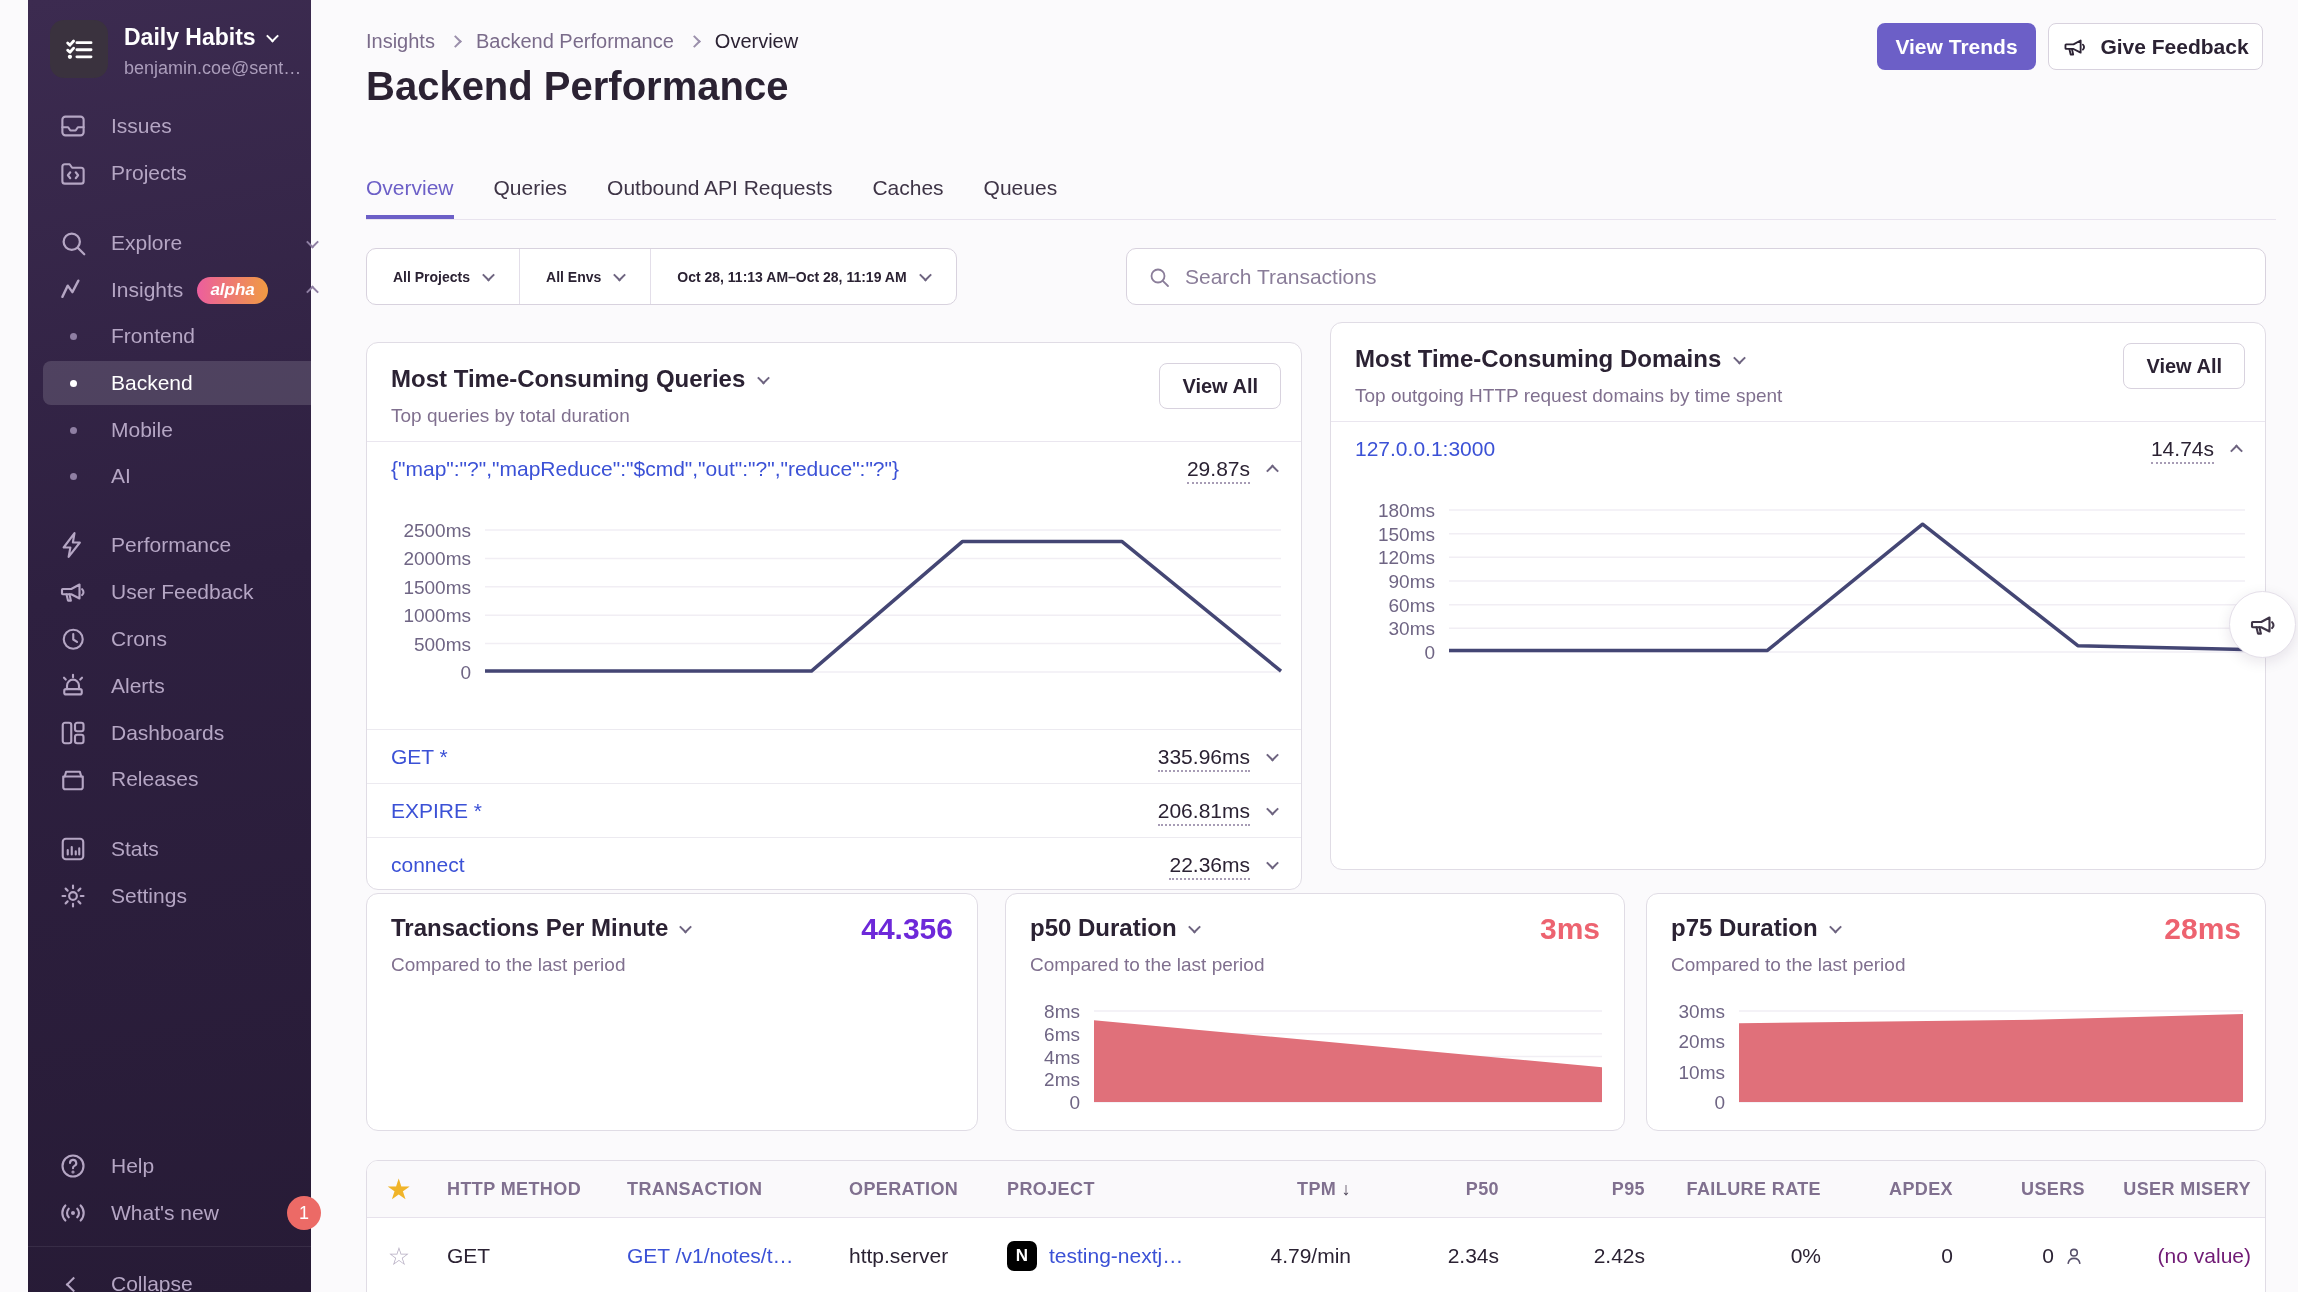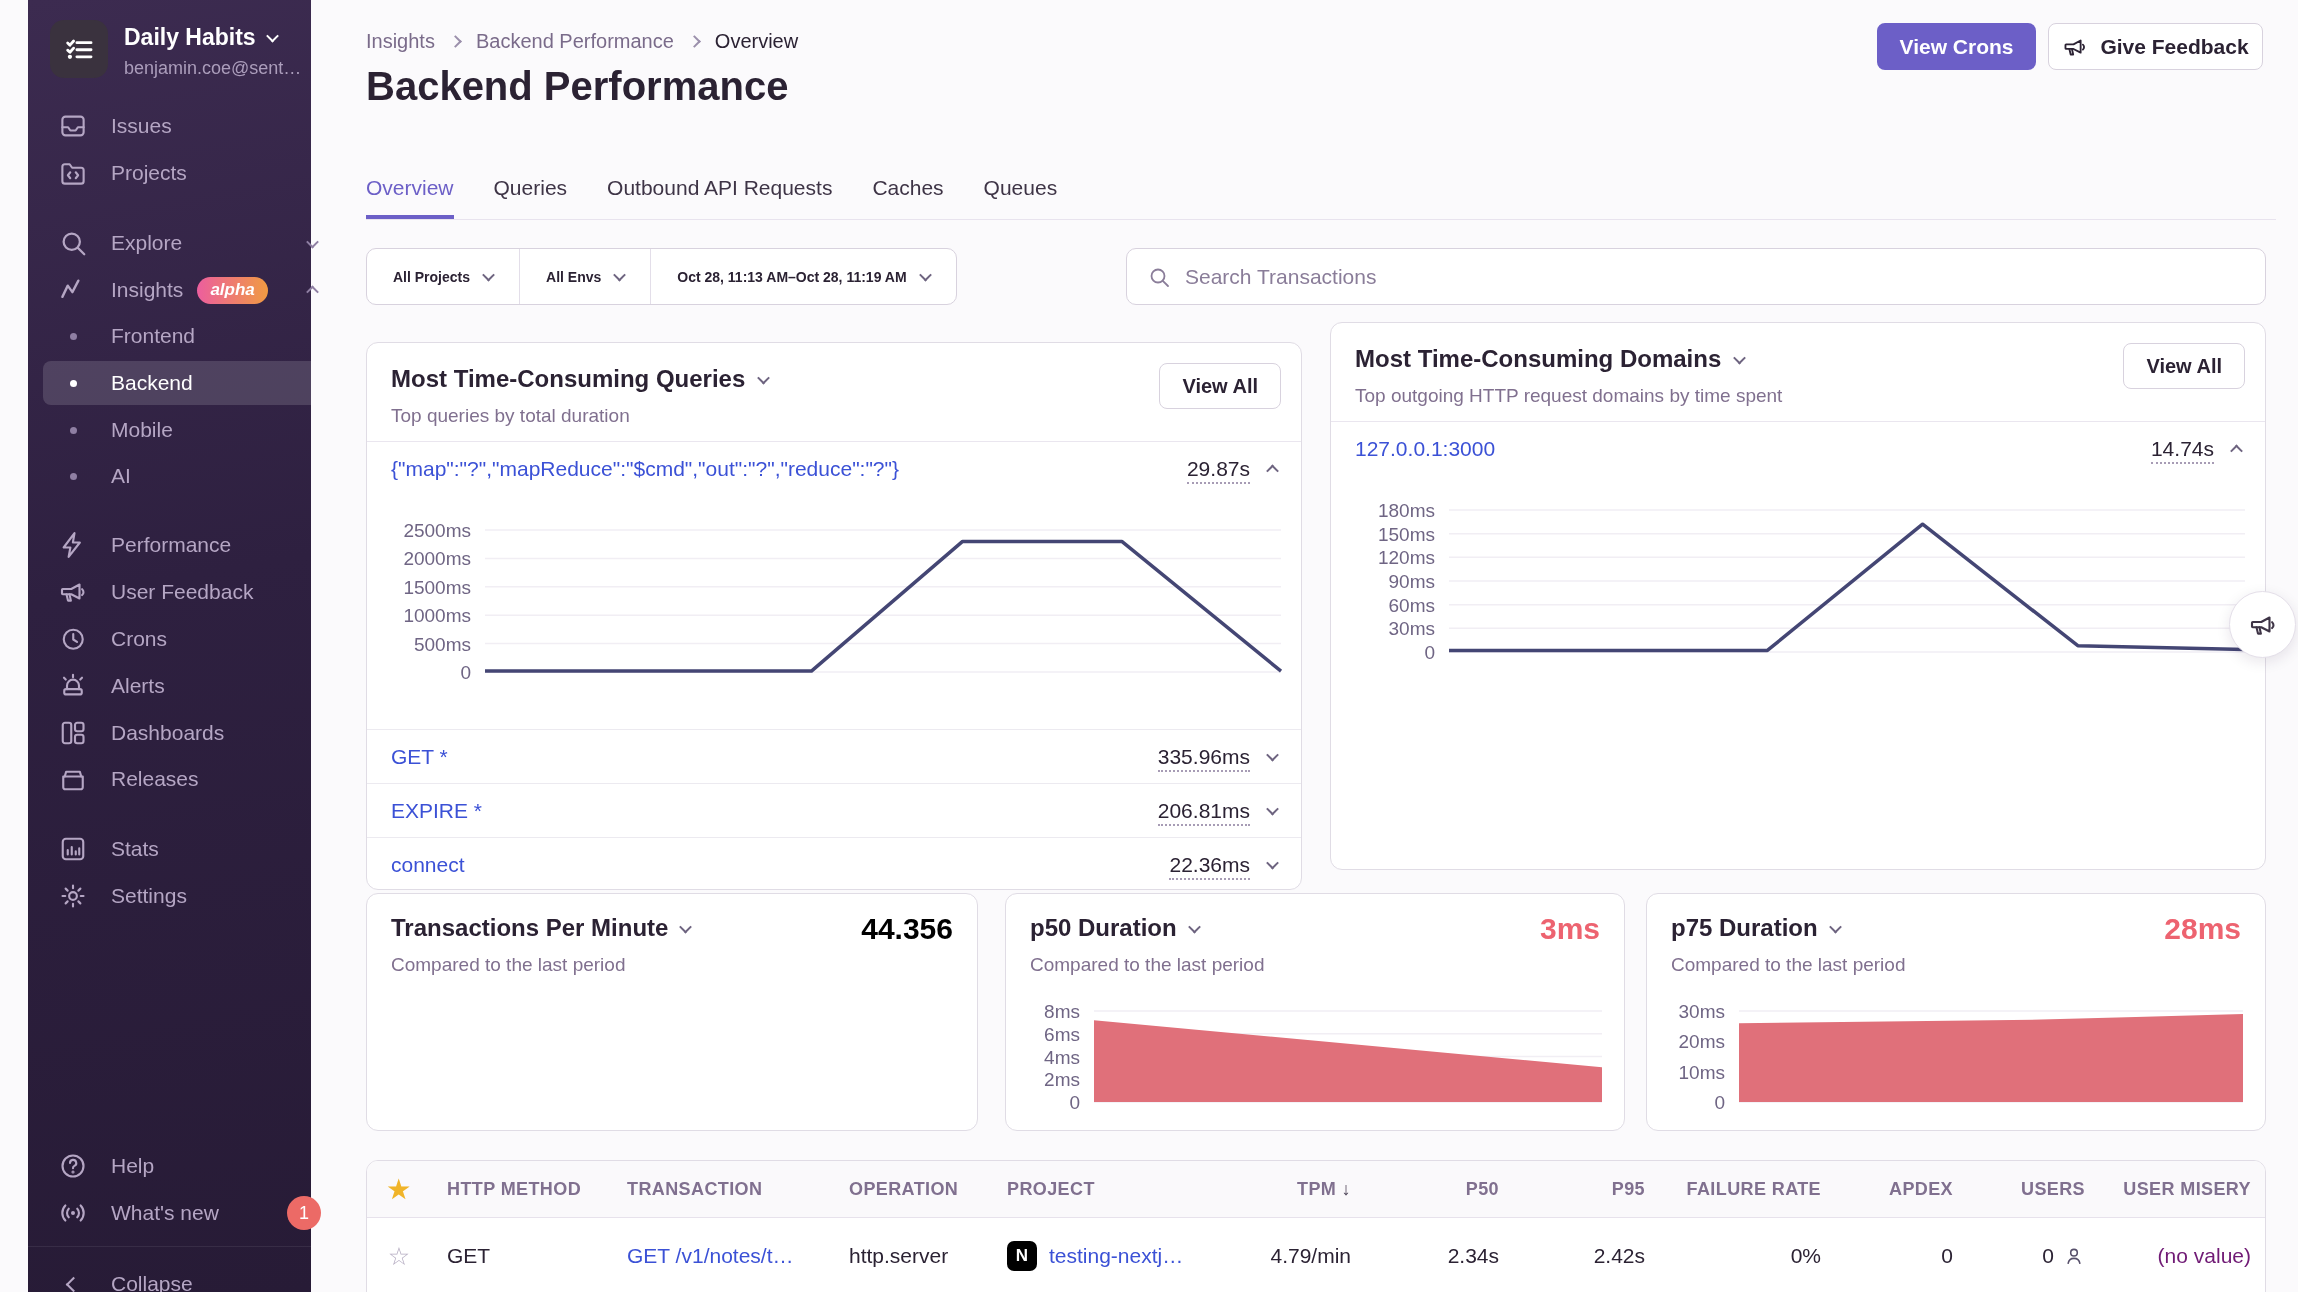--- a/index.html
+++ b/index.html
@@ -74,21 +74,21 @@
   .chart-box { position:absolute; }
   #chart-queries, #chart-domains { left:20px; top:165px; width:896px; height:220px; }
 
   
   #card-tpm { left:366px; top:893px; width:612px; height:238px; }
   #card-p50 { left:1005px; top:893px; width:620px; height:238px; }
   #card-p75 { left:1646px; top:893px; width:620px; height:238px; }
   .metric-title { position:absolute; left:24px; top:20px; font-size:24px; font-weight:bold; color:#2b2233; display:flex; align-items:center; gap:13px; }
   .metric-title .chev { color:#6e6480; }
   .metric-value { position:absolute; right:24px; top:18px; font-size:30px; font-weight:600; }
-  .metric-value.purple { color:#000000; }
+  .metric-value.purple { color:#6d28d9; }
   .metric-value.red { color:#ed6370; }
   .metric-sub { position:absolute; left:24px; top:60px; font-size:19px; color:#80708f; }
   .metric-chart { left:20px; top:100px; width:578px; height:118px; }
 
   
   #float-feedback { position:absolute; left:2229px; top:591px; width:67px; height:67px; border-radius:50%; background:#fff; border:1px solid #e4dfe9; box-shadow:0 4px 14px rgba(40,20,60,.10); display:flex; align-items:center; justify-content:center; color:#3e3446; cursor:pointer; }
 
   
   #table-card { position:absolute; left:366px; top:1160px; width:1900px; height:200px; background:#fff; border:1px solid #e0dce5; border-radius:12px 12px 0 0; overflow:hidden; }
   .tgrid { display:grid; grid-template-columns:64px 180px 222px 158px 246px 130px 148px 146px 176px 132px 132px 166px; align-items:center; }
@@ -350,21 +350,21 @@
 
   <div class="breadcrumb">
     <span class="crumb">Insights</span>
     <span class="chev right sm"></span>
     <span class="crumb">Backend Performance</span>
     <span class="chev right sm"></span>
     <span class="cur">Overview</span>
   </div>
   <div class="page-title">Backend Performance</div>
 
-  <div class="btn btn-primary">View Crons</div>
+  <div class="btn btn-primary">View Trends</div>
   <div class="btn btn-default">
     <svg width="26" height="26" viewBox="0 0 24 24">
         <use href="#i-megaphone"></use>
       </svg>
     <span>Give Feedback</span>
   </div>
 
   <div class="tabs">
     <div class="tab active">Overview</div>
     <div class="tab">Queries</div>

